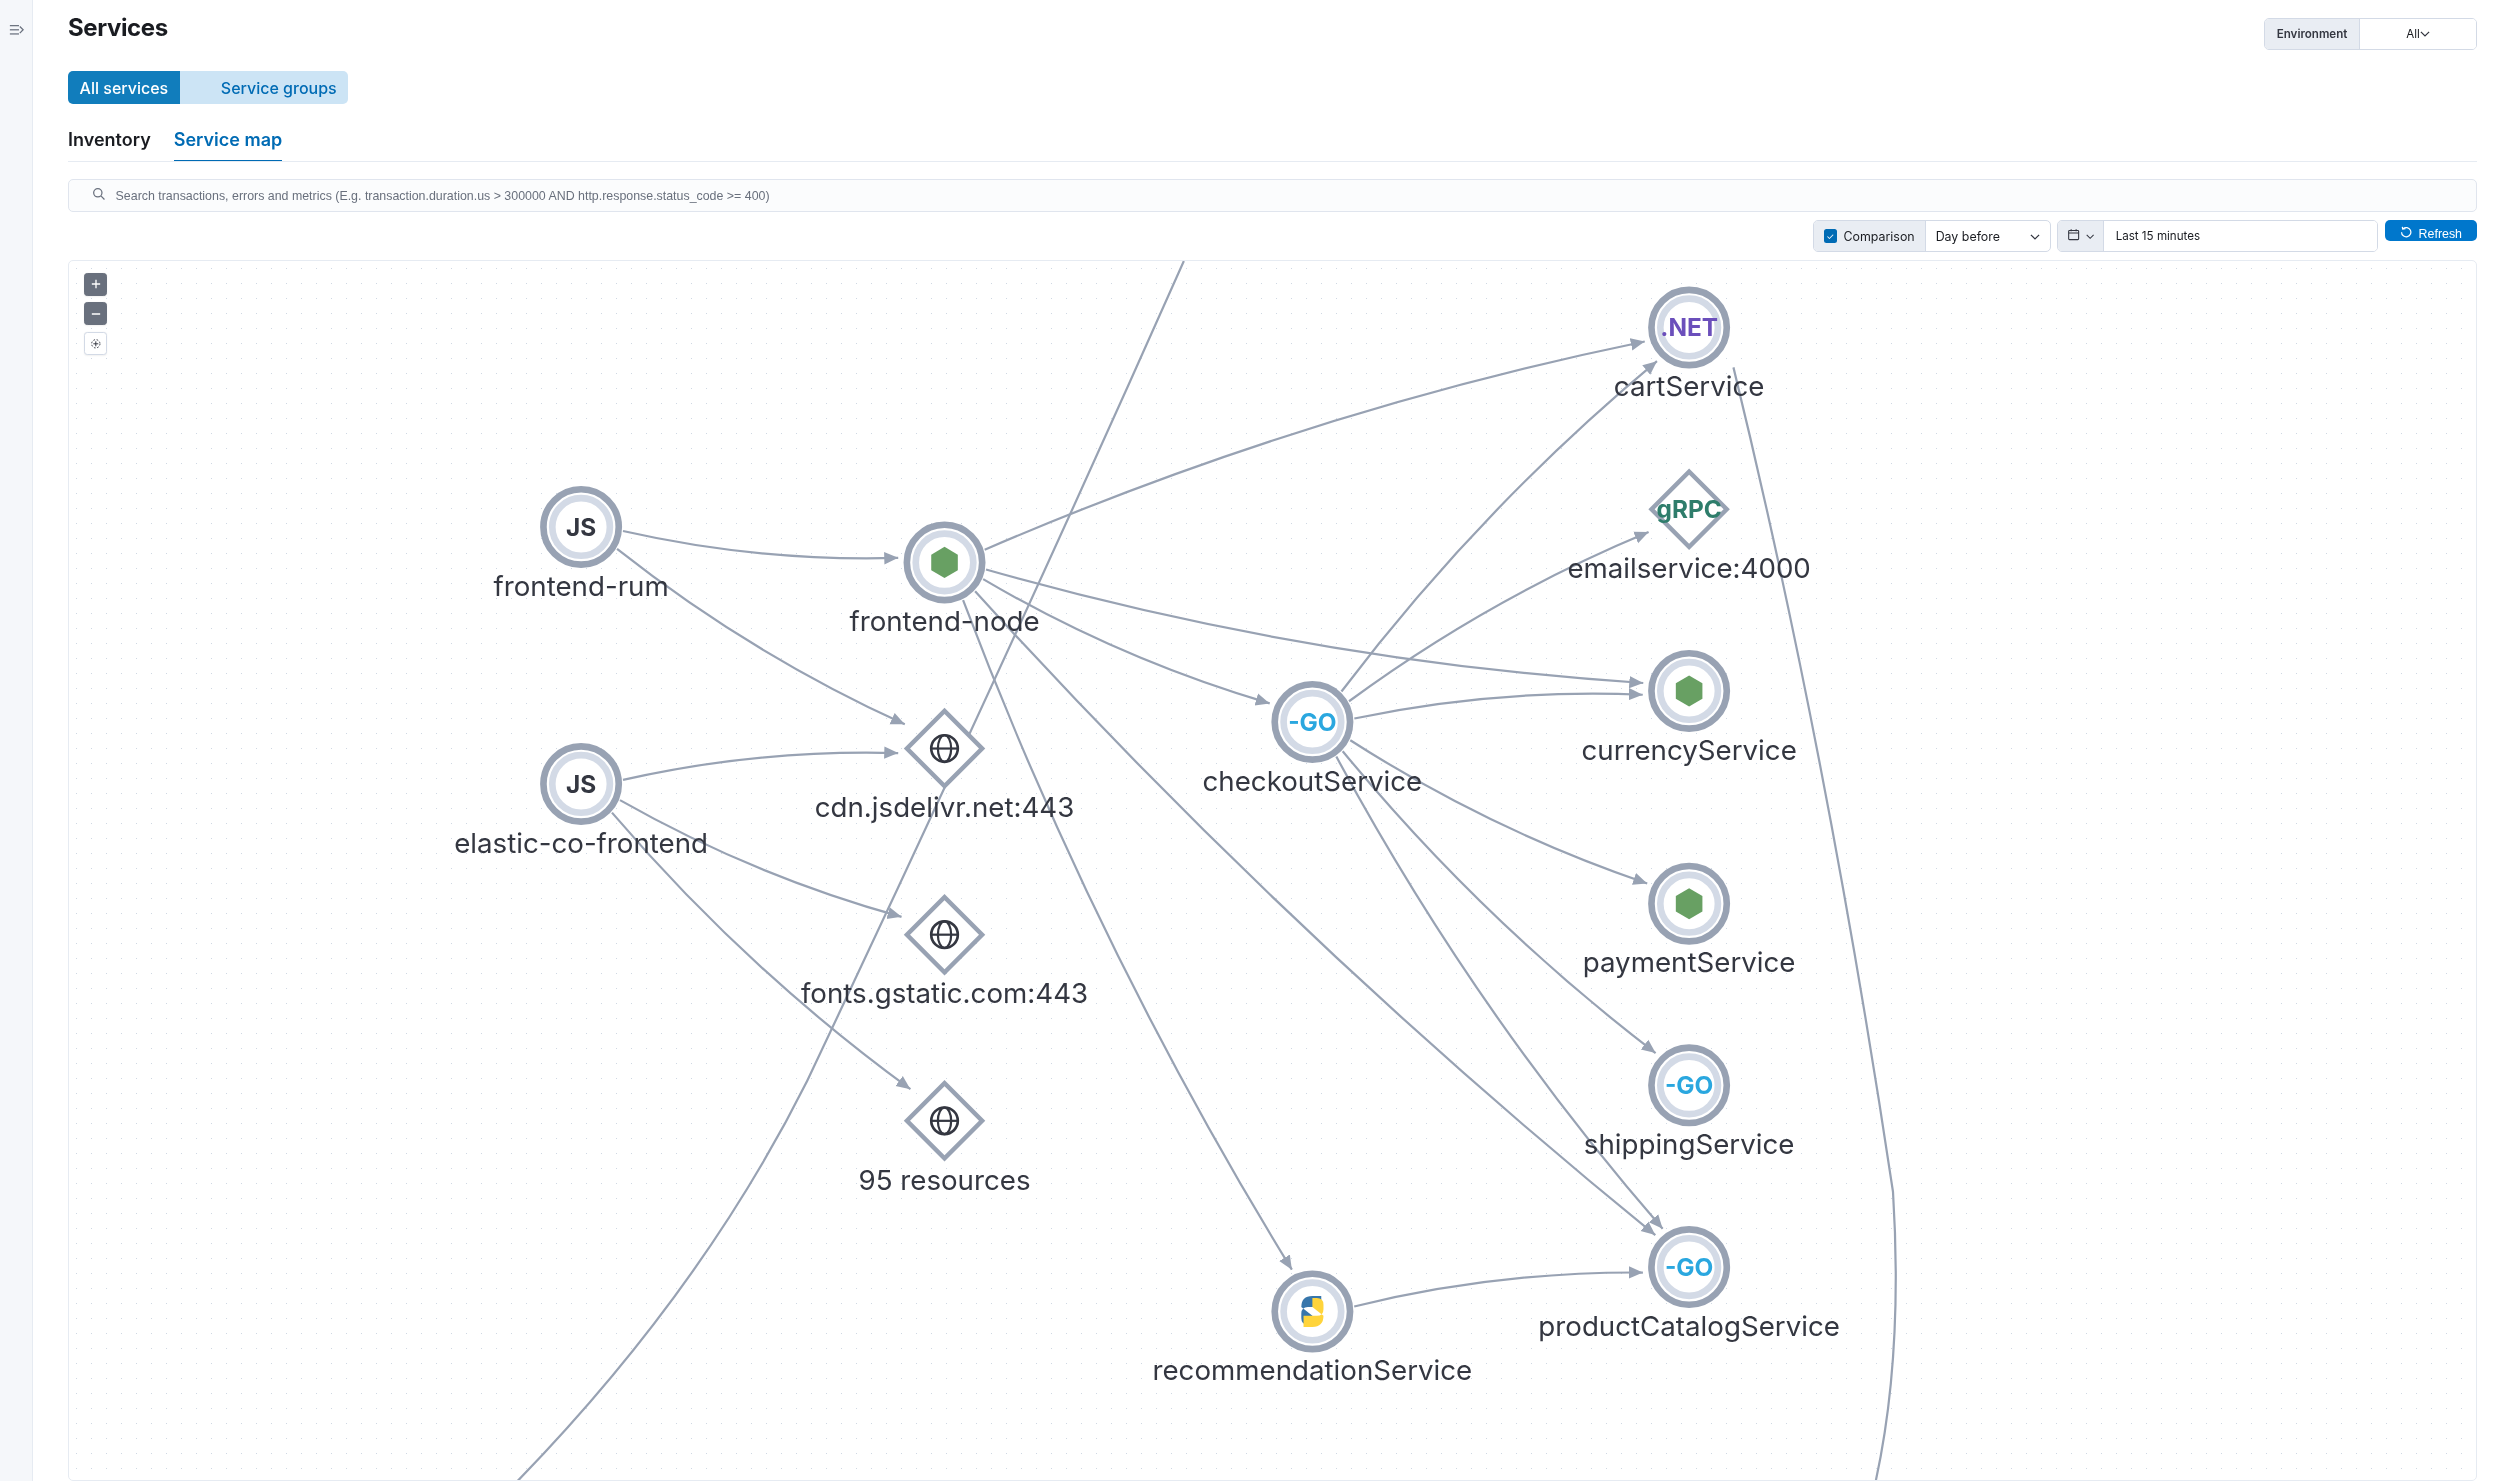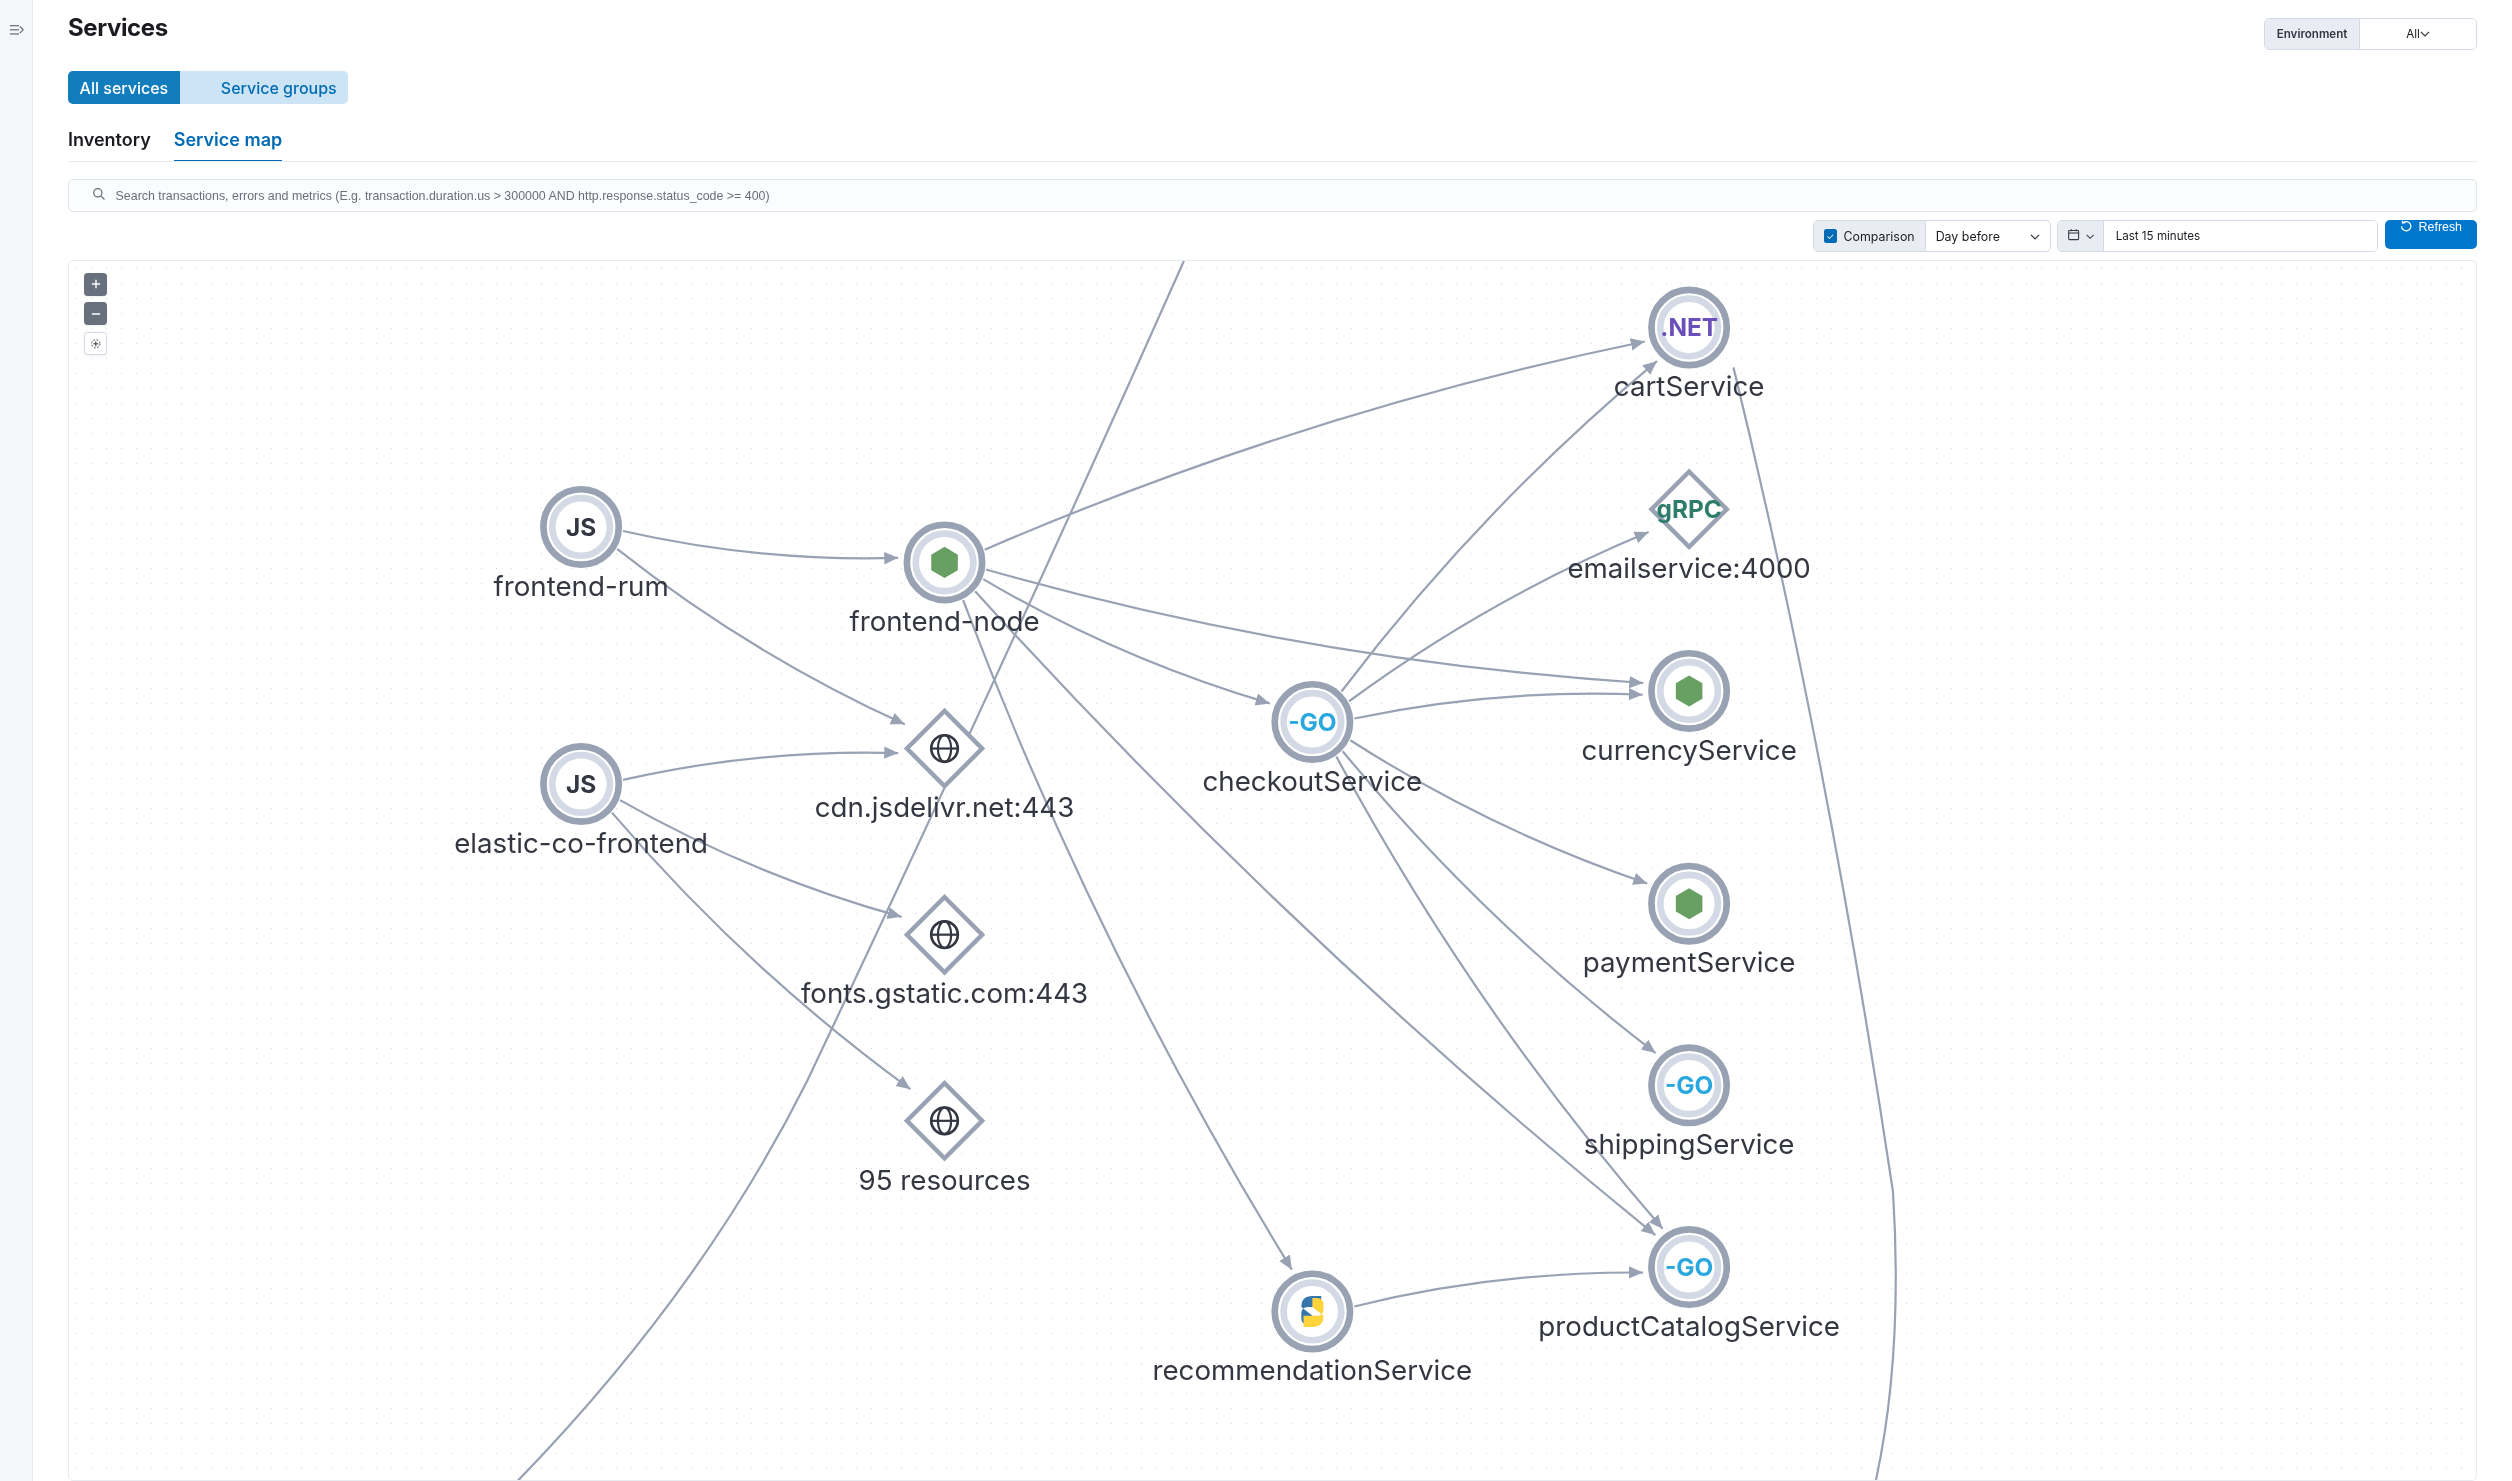--- a/index.html
+++ b/index.html
@@ -182,22 +182,22 @@
     border-radius: 2.5px;
     display: inline-flex; align-items: center; justify-content: center;
     color: #fff; font-size: 9px;
   }
   .refresh-btn {
     background: #07C;
     color: #fff;
     border: none;
     border-radius: 5px;
     padding: 0 15px;
-    height: 29px;
-    display: inline-flex; align-items: flex-start; gap: 6.6px;
+    height: 21px;
+    display: inline-flex; align-items: flex-end; gap: 6.6px;
     font-size: 12.4px; font-weight: 500;
     cursor: pointer;
   }
   .map-pane {
     margin-top: 8.3px;
     flex: 1;
     border: 0.8px solid #E6EBF2;
     border-radius: 5px;
     position: relative;
     background: #fff;

